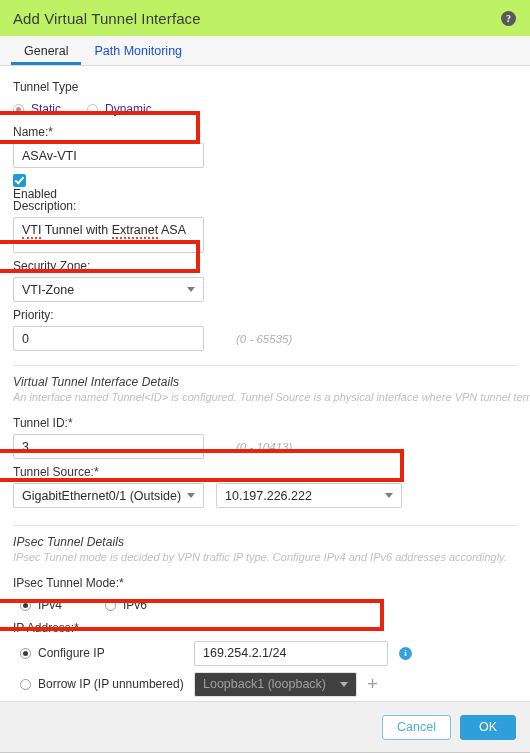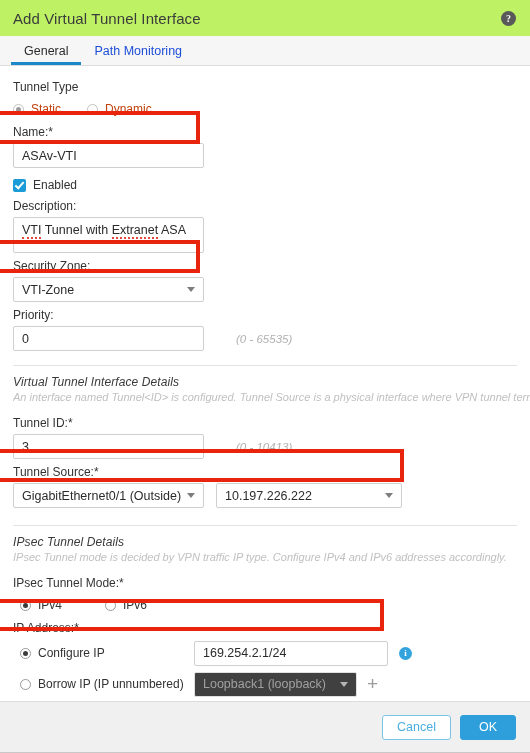--- a/index.html
+++ b/index.html
@@ -117,21 +117,21 @@
     content: "";
     position: absolute;
     left: 2px; top: 2px;
     width: 5px; height: 5px;
     border-radius: 50%;
     background: #3b3b3b;
   }
   .radio.dim { border-color: #c2c2c2; }
   .radio.dim.checked::after { background: #9b9b9b; }
   .radio-label { font-size: 12px; color: #333; }
-  .radio-label.dim { color: #c2410c; }
+  .radio-label.dim { color: #4c1d95; }
 
   
   .txt {
     height: 25px;
     box-sizing: border-box;
     border: 1px solid #cfcfcf;
     border-radius: 2px;
     background: #fff;
     font-family: "Liberation Sans", sans-serif;
     font-size: 12.5px;
@@ -186,21 +186,21 @@
 
   .hint {
     font-style: italic;
     font-size: 11.5px;
     color: #b0b0b0;
     margin-left: 32px;
     white-space: nowrap;
   }
 
   
-  .cbrow { display: flex; align-items: flex-end; height: 18px; margin: 6px 0 7px 0; cursor: pointer; }
+  .cbrow { display: flex; align-items: flex-start; height: 18px; margin: 6px 0 7px 0; cursor: pointer; flex-direction: column; }
   .cb {
     width: 13px; height: 13px;
     background: #1b9bd8;
     border-radius: 2px;
     margin-right: 7px;
     position: relative;
     flex: 0 0 auto;
   }
   .cb::after {
     content: "";

